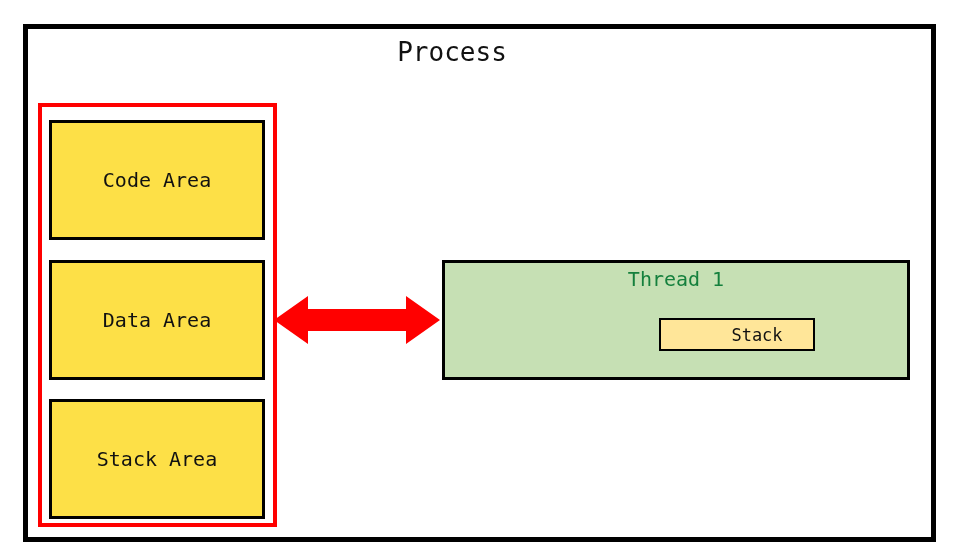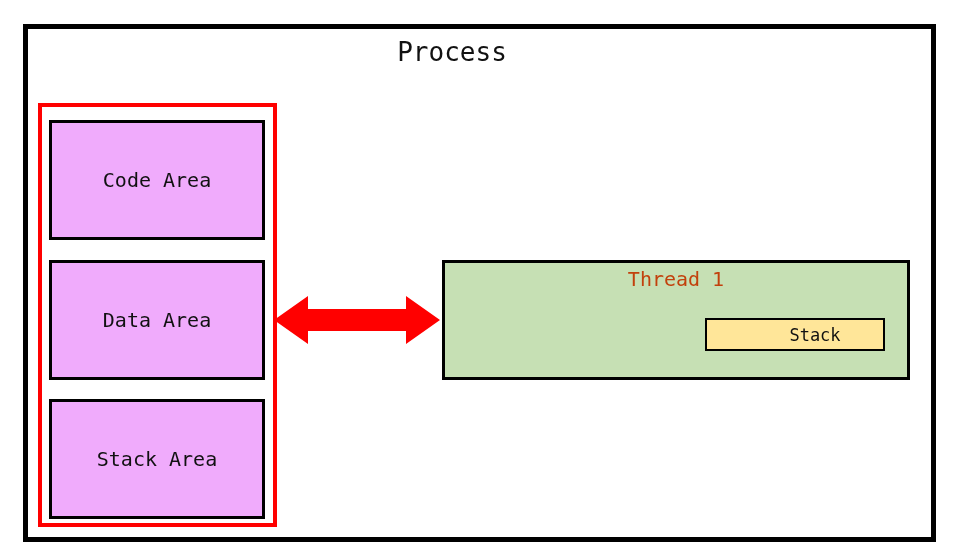--- a/index.html
+++ b/index.html
@@ -45,21 +45,21 @@
     box-sizing: border-box;
     background: #ffffff;
   }
   .area-box {
     position: absolute;
     left: 49px;
     width: 216px;
     height: 120px;
     border: 3px solid #000000;
     box-sizing: border-box;
-    background: #f0abfc;
+    background: #fde047;
     display: flex;
     align-items: center;
     justify-content: center;
     font-size: 20px;
     color: #111111;
     white-space: nowrap;
   }
   .area-code { top: 120px; }
   .area-data { top: 260px; }
   .area-file { top: 399px; }
@@ -80,39 +80,39 @@
     box-sizing: border-box;
     background: #c6e0b4;
   }
   .thread-title {
     position: absolute;
     left: 676px;
     top: 267px;
     transform: translateX(-50%);
     font-size: 20px;
     line-height: 24px;
-    color: #c2410c;
+    color: #15803d;
     white-space: nowrap;
   }
   .component-box {
     position: absolute;
     top: 318px;
     height: 33px;
     border: 2px solid #000000;
     box-sizing: border-box;
     background: #ffe699;
     display: flex;
     align-items: center;
     justify-content: center;
     font-size: 17px;
     color: #111111;
     white-space: nowrap;
   }
   .component-register { left: 484px; width: 183px; }
-  .component-stack    { left: 705px; width: 180px; padding-left: 40px; }
+  .component-stack    { left: 659px; width: 156px; padding-left: 40px; }
 </style>
 </head>
 <body>
 
 <div id="canvas">
 
   <div class="outer-box"></div>
 
   <div class="diagram-title">Process</div>
 

